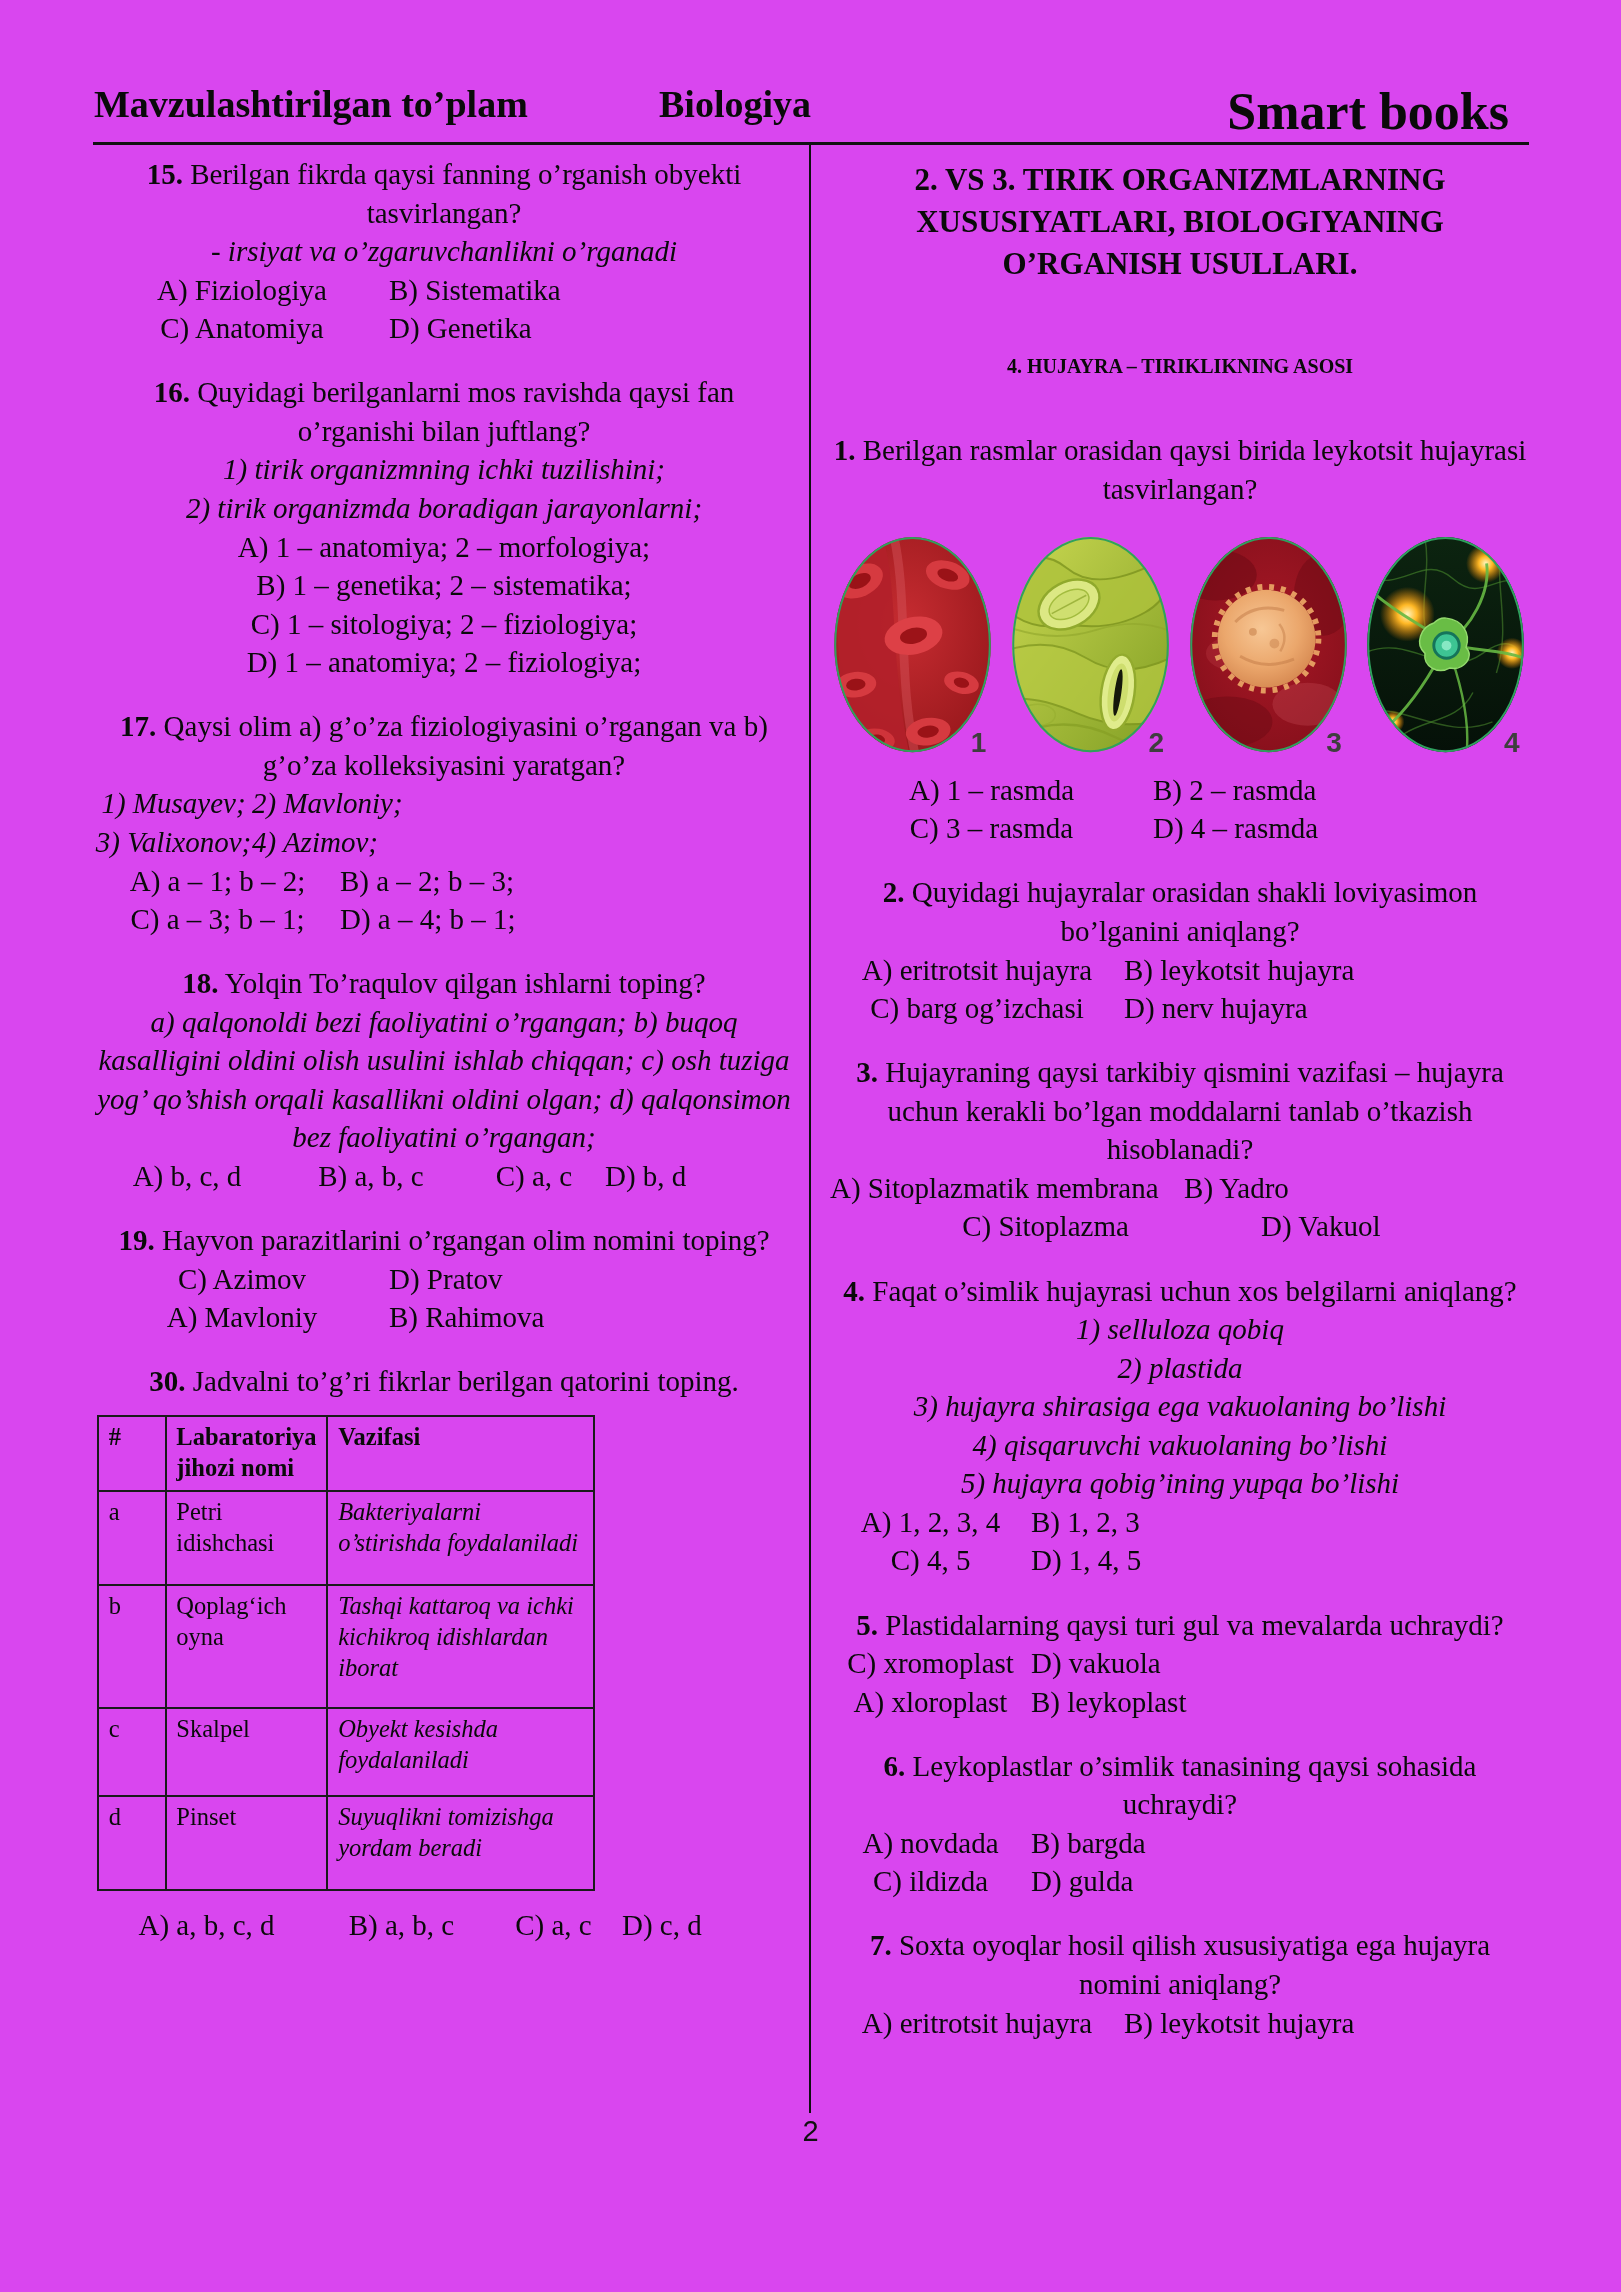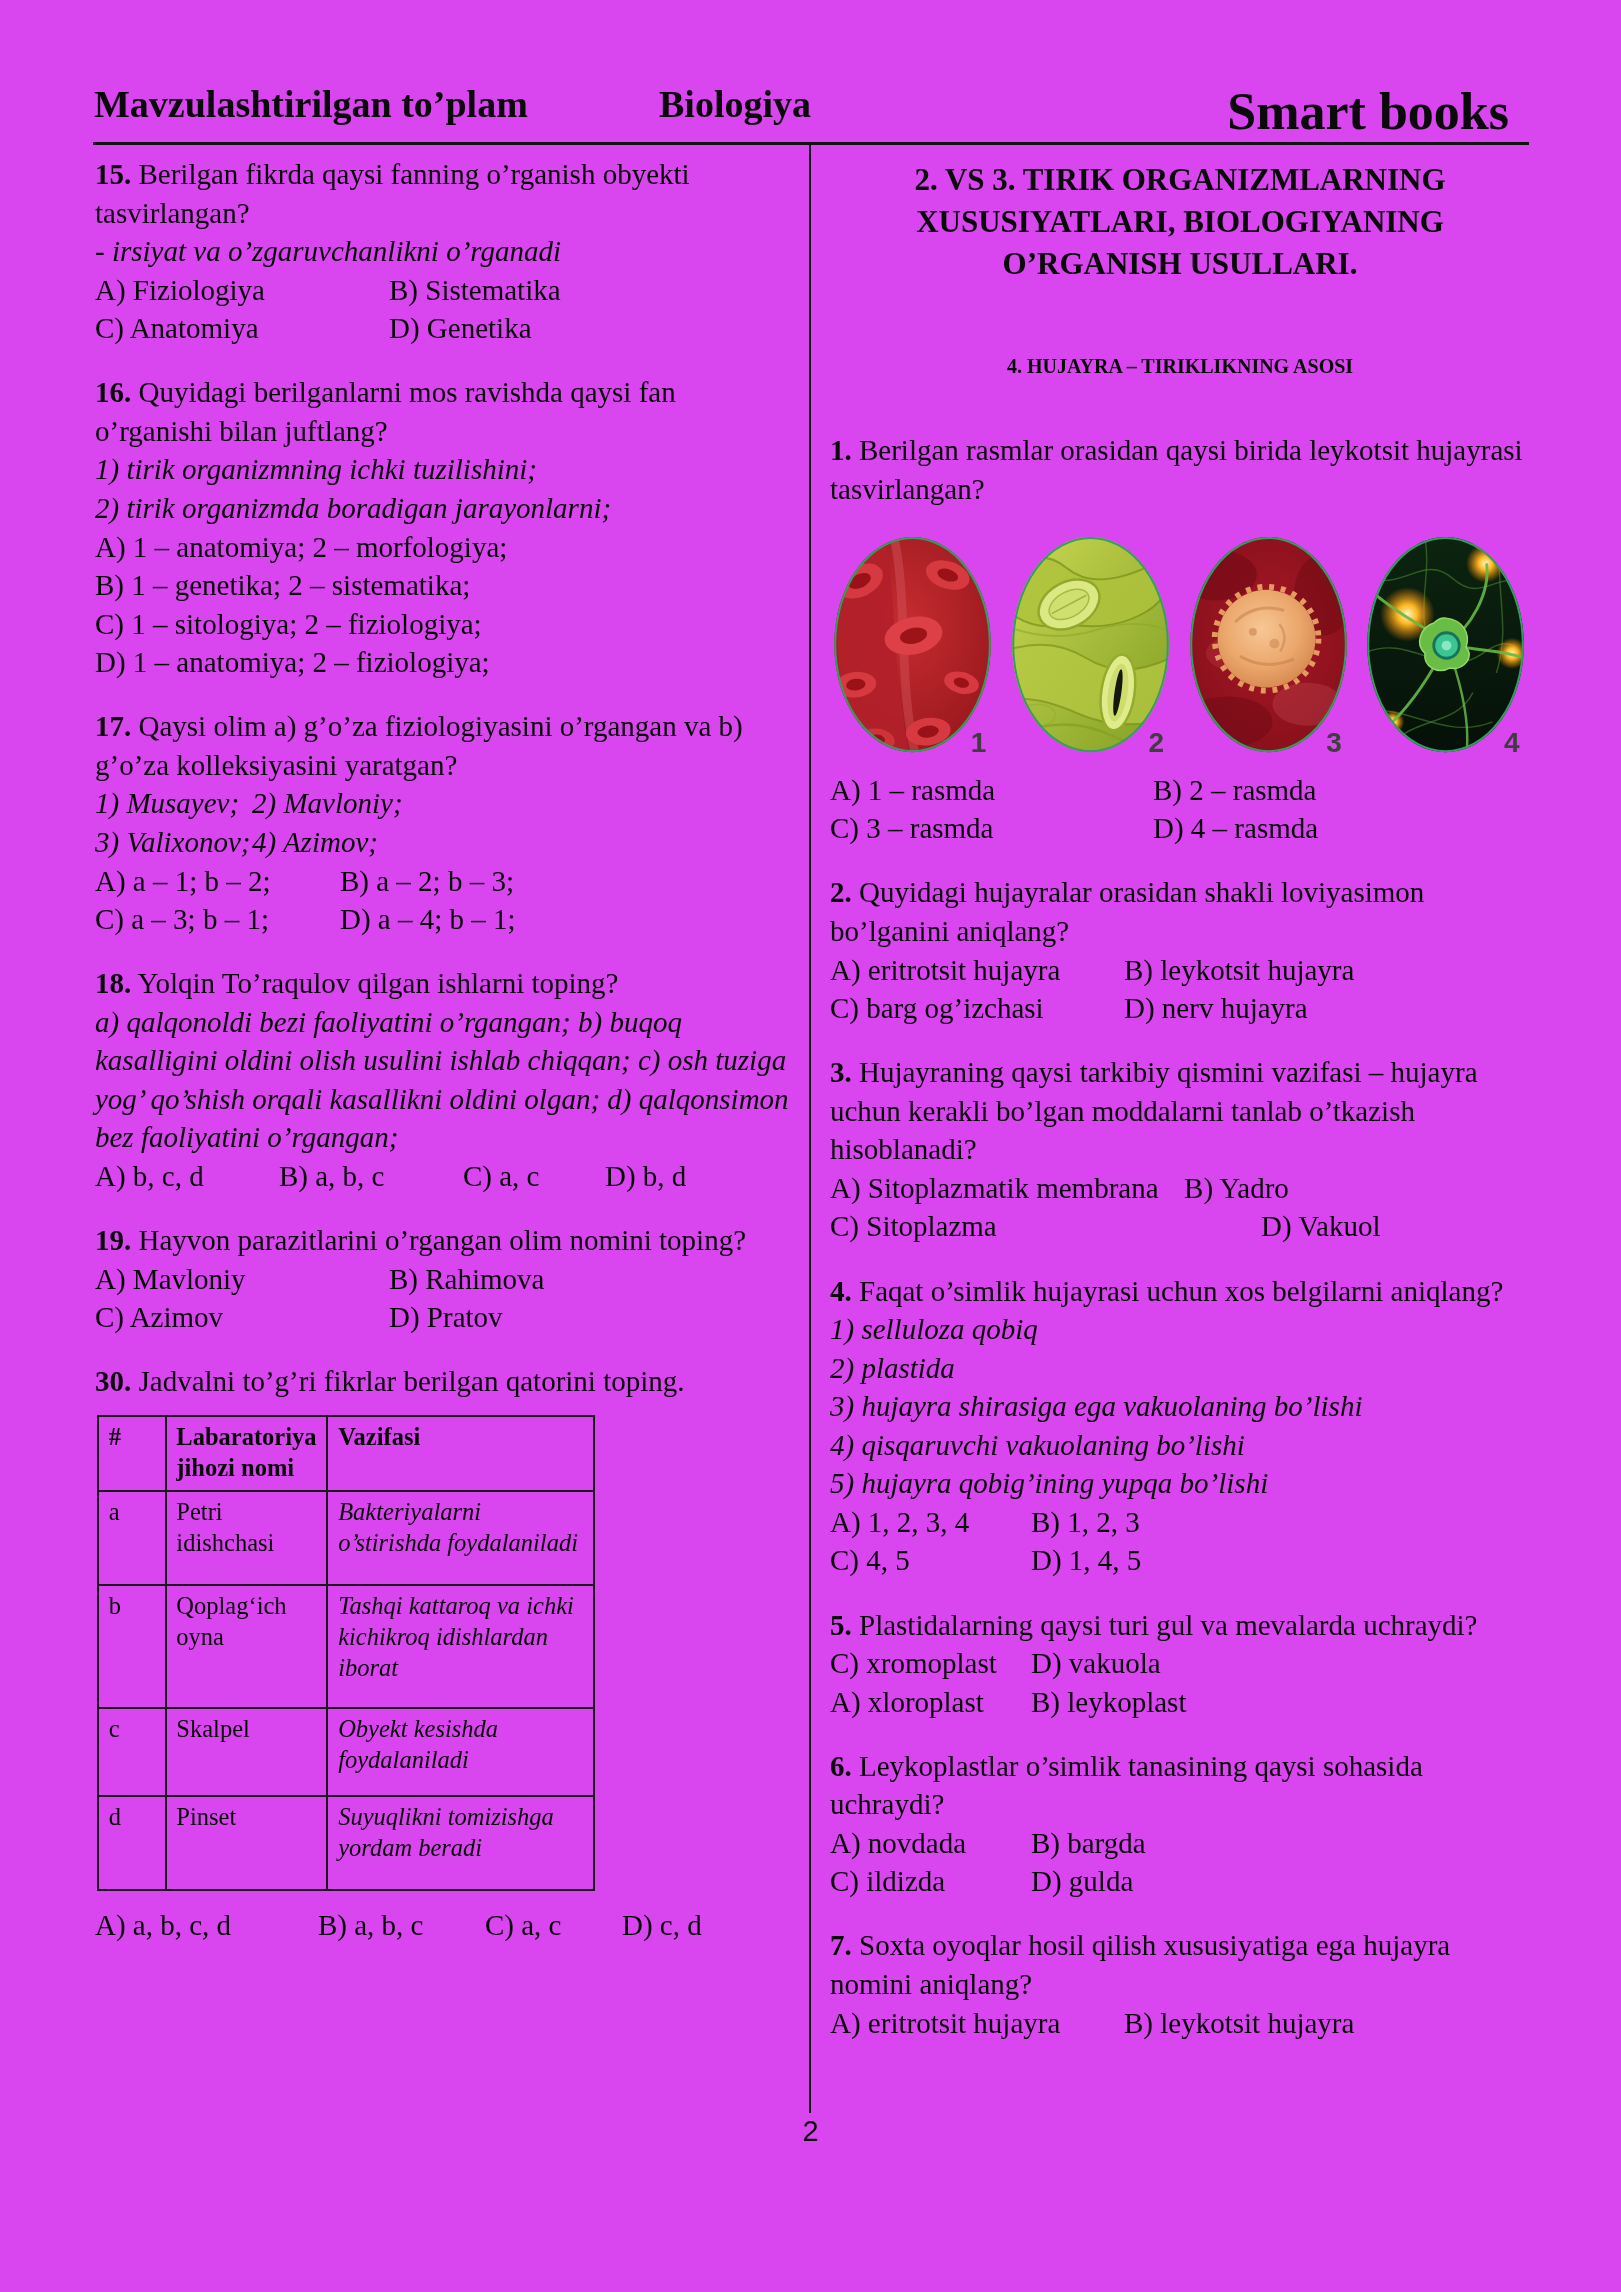--- a/index.html
+++ b/index.html
@@ -13,21 +13,21 @@
   .hdr-left  { position:absolute; left:94px;  top:82px; font-size:38px; font-weight:bold; }
   .hdr-center{ position:absolute; left:549px; top:82px; width:372px; text-align:center; font-size:38px; font-weight:bold; }
   .hdr-right { position:absolute; right:112px; top:82px; font-size:52px; font-weight:bold;margin-left:42px; }
   .hdr-rule  { position:absolute; left:93px; right:92px; top:142px; height:2.9px; background:#111; }
   .vdivider  { position:absolute; left:809px; top:145px; width:2px; height:1968px; background:#111; }
 
   
   .col-left  { position:absolute; left:95px;  top:155px; width:698px; font-size:29px; line-height:1.33; }
   .col-right { position:absolute; left:830px; top:155px; width:700px; font-size:29px; line-height:1.33; }
 
-  p { margin:0; }
+  p { margin:0;text-align:center; }
   .q { margin-bottom:25.5px; }
   .qnum { font-weight:bold; }
   .it { font-style:italic; }
   .row { display:flex; }
   .seg { white-space:nowrap; }
   .w160 { min-width:157px; } .w200 { min-width:201px; } .w250 { min-width:245px; }
   .w300 { min-width:294px; } .w330 { min-width:323px; }
   .g18 .seg { min-width:184px; } .g18 .seg:nth-child(3){ min-width:142px; } .g18 .seg:last-child{ min-width:0; }
   .g20 .seg { min-width:223px; } .g20 .seg:nth-child(2){ min-width:167px; } .g20 .seg:nth-child(3){ min-width:137px; } .g20 .seg:last-child{ min-width:0; }
 
@@ -111,26 +111,26 @@
           <span class="seg">A) b, c, d</span>
           <span class="seg">B) a, b, c</span>
           <span class="seg">C) a, c</span>
           <span class="seg">D) b, d</span>
         </p>
     </div>
 
     <div class="q">
       <p><span class="qnum">19.</span><span> Hayvon parazitlarini o’rgangan olim nomini toping?</span></p>
       <p class="row">
+          <span class="seg w300">C) Azimov</span>
+          <span class="seg">D) Pratov</span>
+        </p>
+      <p class="row">
           <span class="seg w300">A) Mavloniy</span>
           <span class="seg">B) Rahimova</span>
-        </p>
-      <p class="row">
-          <span class="seg w300">C) Azimov</span>
-          <span class="seg">D) Pratov</span>
         </p>
     </div>
 
     <div class="q">
       <p><span class="qnum">30.</span><span> Jadvalni to’g’ri fikrlar berilgan qatorini toping.</span></p>
       <table class="lab">
         <colgroup>
             <col style="width:69px">
             <col style="width:159px">
             <col style="width:271px">

